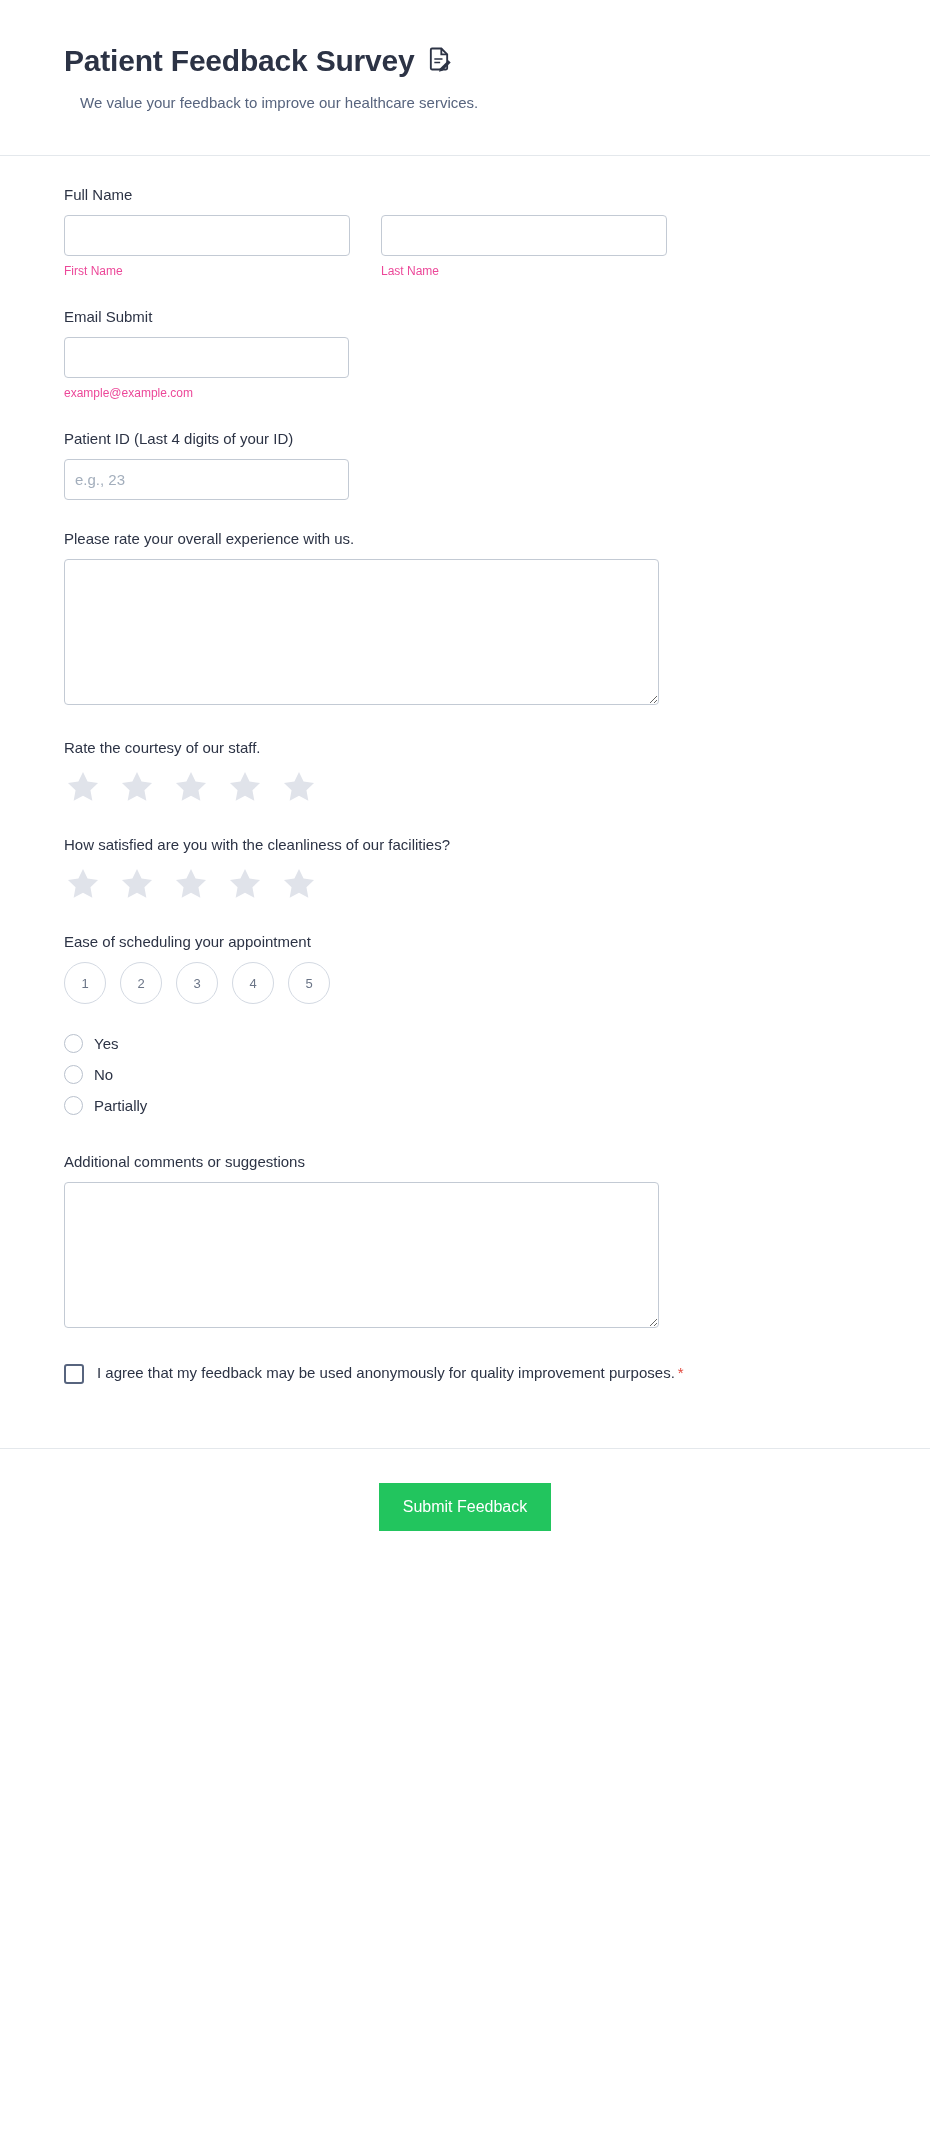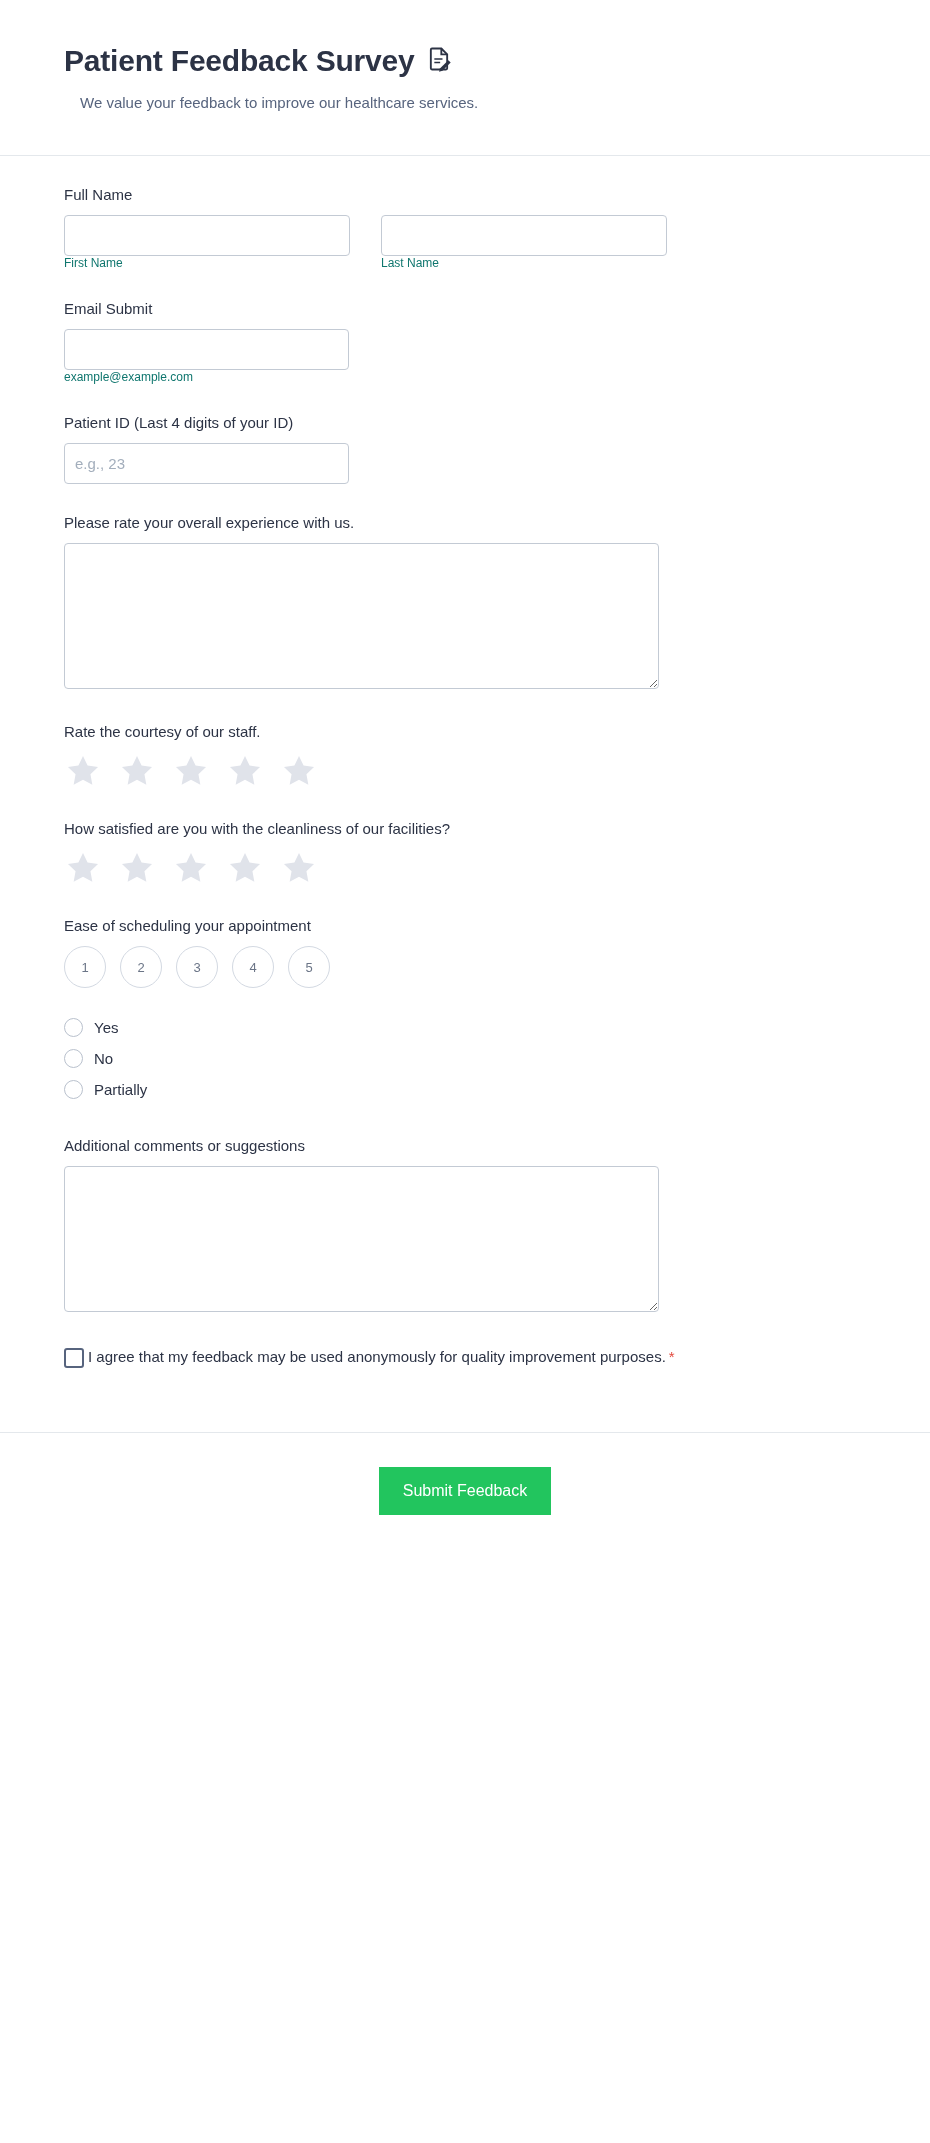--- a/index.html
+++ b/index.html
@@ -71,22 +71,22 @@
     background: #fff;
     font-size: 15px;
     color: #0369a1;
     padding: 0 10px;
     font-family: "Liberation Sans", sans-serif;
     outline: none;
   }
   .input::placeholder { color: #a3aebc; }
   .sub-label {
     font-size: 12px;
-    color: #0f766e;
-    margin-top: 0;
+    color: #ec4899;
+    margin-top: 8px;
   }
   .two-col {
     display: flex;
     gap: 31px;
   }
   .col {
     width: 286px;
   }
   .narrow {
     width: 285px;
@@ -152,21 +152,21 @@
     flex: none;
   }
   .radio-label {
     font-size: 15px;
     color: #2c3345;
   }
   
   .check-row {
     display: flex;
     align-items: flex-start;
-    gap: 4px;
+    gap: 13px;
     margin-top: 6px;
   }
   .check-box {
     width: 20px;
     height: 20px;
     border: 2px solid #57647e;
     border-radius: 3px;
     background: #fff;
     flex: none;
     margin-top: 2px;

